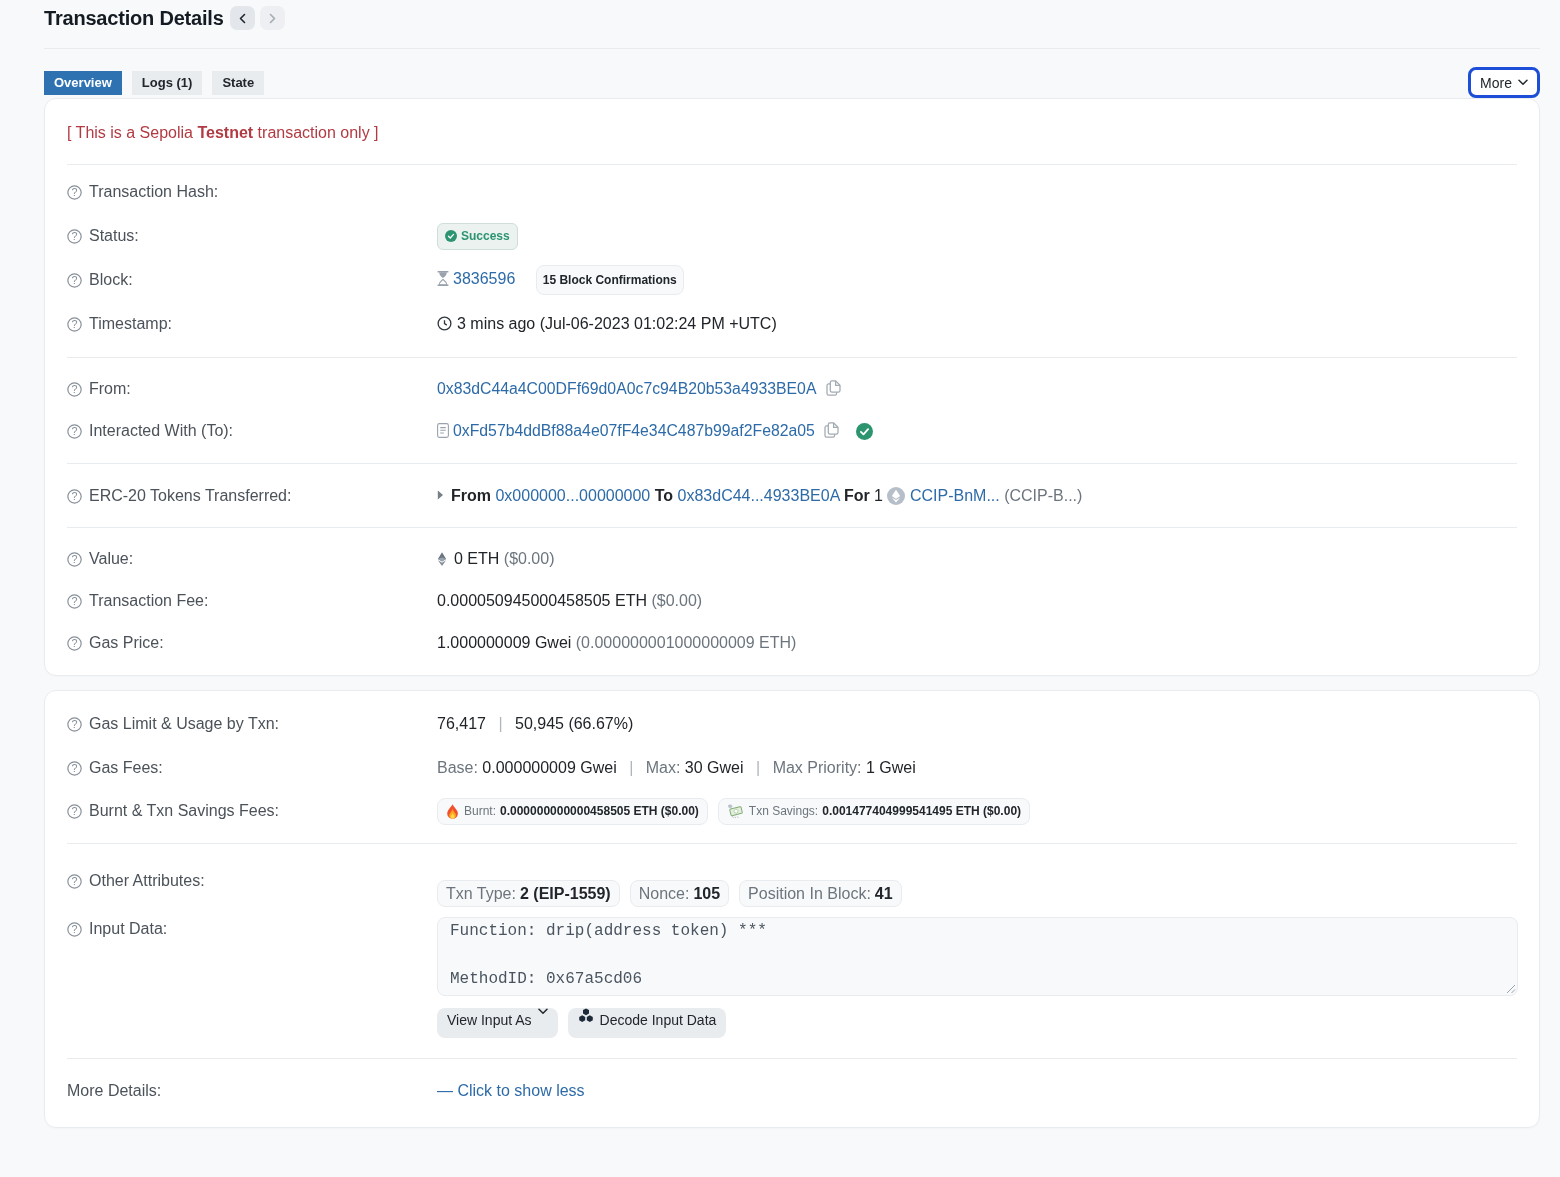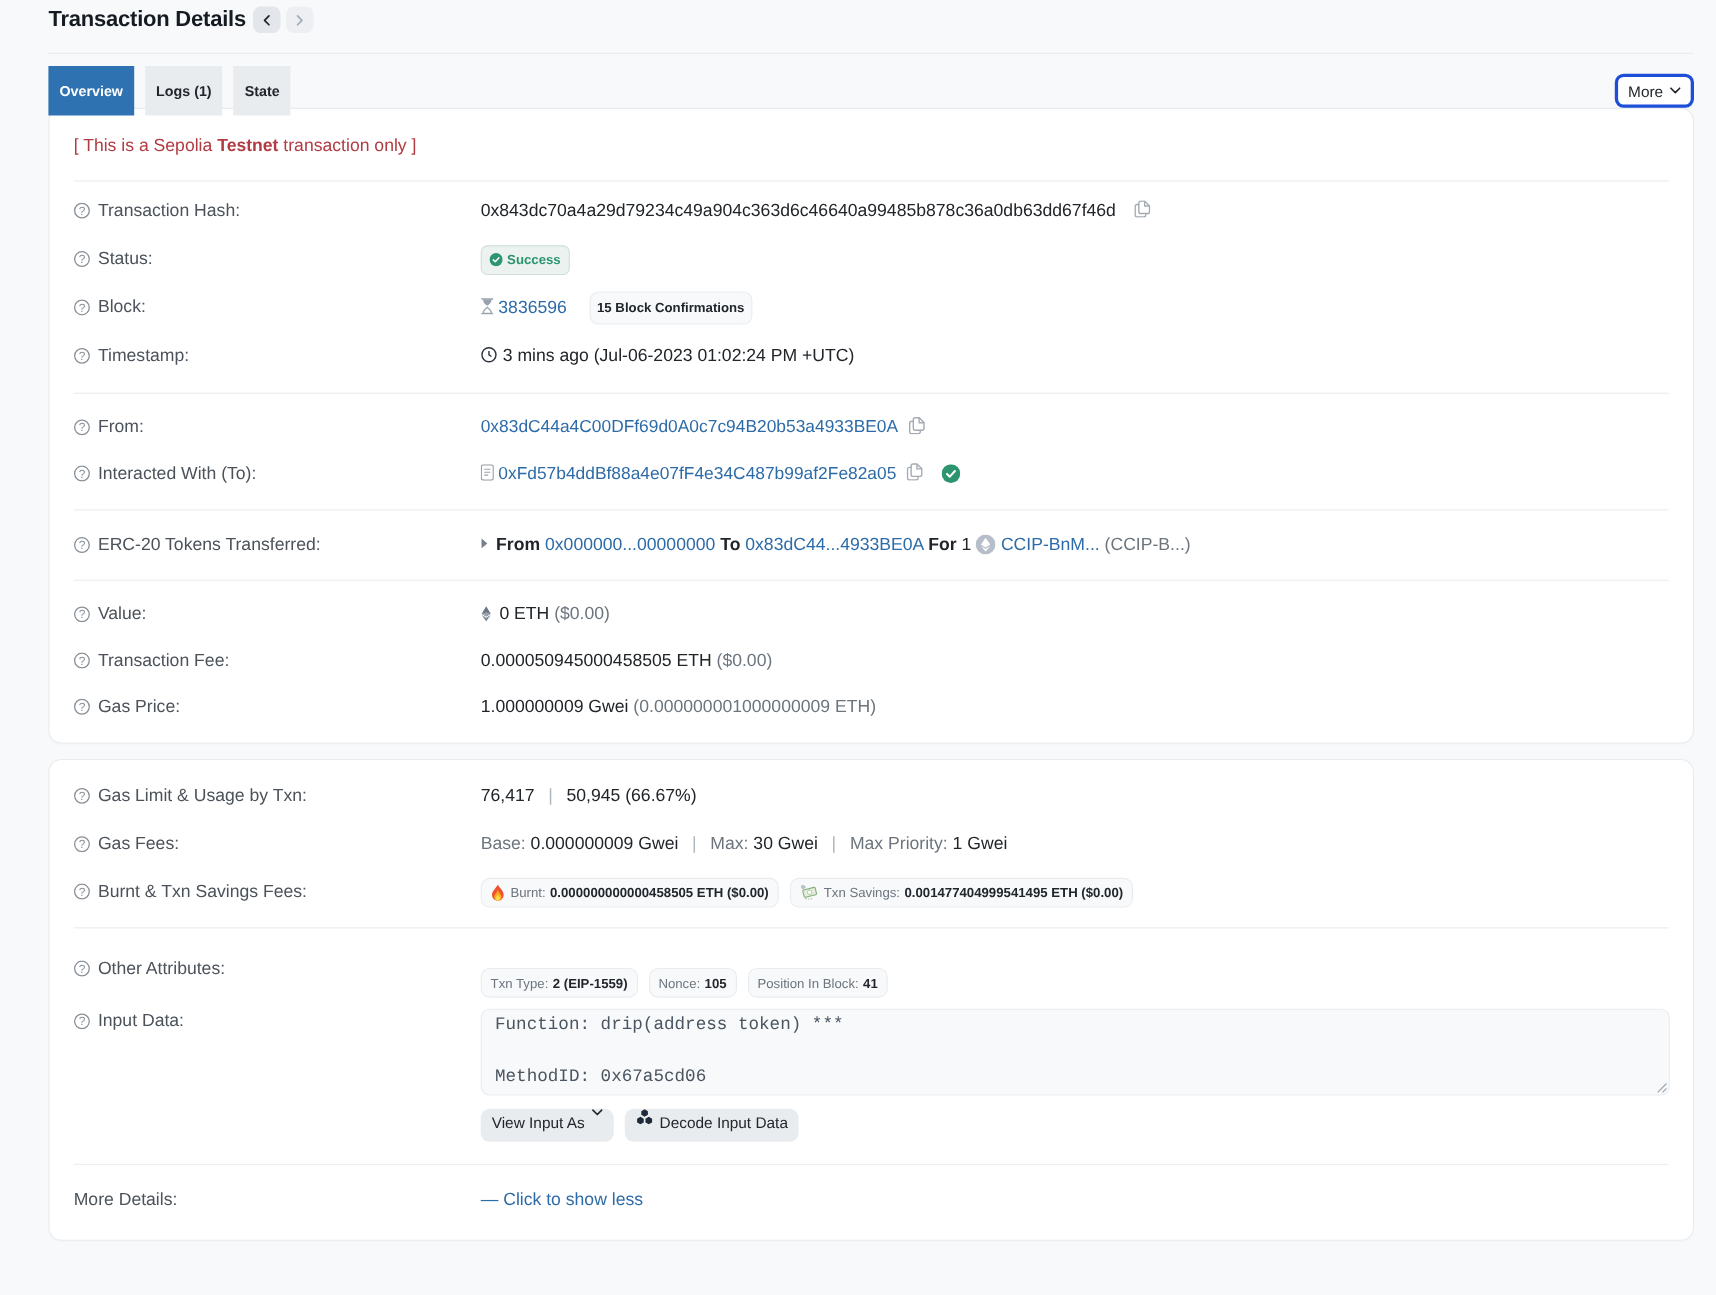--- a/index.html
+++ b/index.html
@@ -7,21 +7,21 @@
 html,body { background:#f8f9fa; font-family:"Liberation Sans", sans-serif; font-size:16px; color:#212529; }
 body { width:1560px; height:1177px; overflow:hidden; }
 .wrap { margin-left:44px; width:1496px; }
 .titlebar { display:flex; align-items:center; margin-top:5px; height:26px; }
 h1 { font-size:20px; font-weight:bold; color:#141b22; letter-spacing:-0.2px; line-height:26px; }
 .navbtn { display:inline-flex; align-items:center; justify-content:center; width:25px; height:24px; border-radius:7px; margin-left:11px; }
 .navbtn.prev { background:#e3e6ea; margin-left:6px; }
 .navbtn.next { background:#edeff2; margin-left:5px; }
 .hr-top { border:0; border-top:1px solid #e9ecef; margin-top:17px; }
 .tabsrow { display:flex; align-items:center; margin-top:18px; height:31px; }
-.tab { display:inline-flex; align-items:center; height:45px; padding:0 10px; border-radius:0; font-size:13px; font-weight:bold; color:#21262c; background:#e9ecef; margin-right:10px; }
+.tab { display:inline-flex; align-items:center; height:24px; padding:0 10px; border-radius:0; font-size:13px; font-weight:bold; color:#21262c; background:#e9ecef; margin-right:10px; }
 .tab.active { background:#2f72b2; color:#fff; }
 .morebtn { margin-left:auto; display:inline-flex; align-items:center; height:31px; padding:0 9px; border:3px solid #1d4ed8; border-radius:8px; background:#fff; font-size:14px; color:#21262c; }
 .morebtn svg { margin-left:6px; }
 .card { background:#fff; border:1px solid #e9ecef; border-radius:12px; padding:0 22px; box-shadow:0 1px 2px rgba(0,0,0,0.02); }
 .card hr { border:0; border-top:1px solid #e9ecef; }
 .notice { color:#b23a42; line-height:24px; padding-top:22px; }
 .row { display:flex; align-items:center; line-height:24px; }
 .h44 { height:44px; } .h42 { height:42px; }
 .row .lbl { flex:0 0 370px; color:#4b5259; }
 .row .val { flex:1 1 auto; min-width:0; }
@@ -29,21 +29,21 @@
 .link { color:#2d6ba8; text-decoration:none; }
 .muted { color:#6c757d; }
 .sep { color:#adb5bd; padding:0 8px; }
 .ico { display:inline-block; vertical-align:-2px; }
 .badge-success { display:inline-flex; align-items:center; height:27px; padding:0 7px; background:#ebf2ef; border:1px solid #cfdfd7; border-radius:6px; color:#2c9570; font-size:12px; font-weight:bold; vertical-align:middle; }
 .badge-success svg { margin-right:4px; }
 .badge-gray { display:inline-flex; align-items:center; height:30px; padding:0 6px; background:#f8f9fa; border:1px solid #e9ecef; border-radius:8px; color:#21262c; font-size:12px; font-weight:bold; vertical-align:middle; }
 .fee-badge { display:inline-flex; align-items:center; height:27px; padding:0 8px; background:#f8f9fa; border:1px solid #e9ecef; border-radius:8px; font-size:12px; color:#6c757d; vertical-align:middle; }
 .fee-badge b { color:#21262c; margin-left:4px; font-weight:bold; }
 .fee-badge .em { margin-right:5px; }
-.attr-badge { display:inline-flex; align-items:center; height:27px; padding:0 8px; background:#f8f9fa; border:1px solid #e9ecef; border-radius:8px; font-size:12px; color:#6c757d; vertical-align:middle;margin-top:25px; }
+.attr-badge { display:inline-flex; align-items:center; height:27px; padding:0 8px; background:#f8f9fa; border:1px solid #e9ecef; border-radius:8px; font-size:16px; color:#6c757d; vertical-align:middle;margin-top:25px; }
 .attr-badge b { color:#21262c; margin-left:4px; font-weight:bold; }
 .inputdata { width:1081px; height:79px; background:#f8f9fa; border:1px solid #e9ecef; border-radius:8px; padding:1px 12px; font-family:"Liberation Mono", monospace; font-size:16px; line-height:24px; color:#4a5560; white-space:pre; overflow:hidden; position:relative; }
 .resz { position:absolute; right:1px; bottom:1px; }
 .btn-soft { display:inline-flex; align-items:flex-start; height:30px; padding:0 10px; background:#e9ecef; border-radius:8px; font-size:14px; color:#21262c; margin-right:10px; }
 .btn-soft svg { vertical-align:-2px; }
 </style>
 </head>
 <body>
 <div class="wrap">
   <div class="titlebar">
@@ -70,25 +70,20 @@
   </div>
 
   <div class="card" id="card1">
     <div class="notice">[ This is a Sepolia <b>Testnet</b> transaction only ]</div>
     <hr style="margin-top:19px; margin-bottom:5px;" id="hr1">
     <div class="row h44">
       <div class="lbl"><svg class="qi" width="15" height="15" viewBox="0 0 16 16">
             <circle cx="8" cy="8" r="7.1" fill="none" stroke="#878f98" stroke-width="1.25"></circle>
             <text x="8" y="12" text-anchor="middle" font-size="11.5" fill="#878f98" font-family="Liberation Sans">?</text>
           </svg>Transaction Hash:</div>
-      <div class="val">0x843dc70a4a29d79234c49a904c363d6c46640a99485b878c36a0db63dd67f46d <svg class="ico" style="margin-left:12px" width="15" height="16" viewBox="0 0 15 16" fill="none" stroke="#a2aab2" stroke-width="1.25">
-            <path d="M6 0.8 h3.6 L14 5.2 V10.4 a1.7 1.7 0 0 1 -1.7 1.7 H6 A1.7 1.7 0 0 1 4.3 10.4 V2.5 A1.7 1.7 0 0 1 6 0.8Z"></path>
-            <path d="M9.6 0.9 V5.3 H14"></path>
-            <path d="M4.3 3.9 H2.7 A1.7 1.7 0 0 0 1 5.6 v7.9 a1.7 1.7 0 0 0 1.7 1.7 h6.2 a1.7 1.7 0 0 0 1.7 -1.7 v-1.3"></path>
-          </svg></div>
     </div>
     <div class="row h44">
       <div class="lbl"><svg class="qi" width="15" height="15" viewBox="0 0 16 16">
             <circle cx="8" cy="8" r="7.1" fill="none" stroke="#878f98" stroke-width="1.25"></circle>
             <text x="8" y="12" text-anchor="middle" font-size="11.5" fill="#878f98" font-family="Liberation Sans">?</text>
           </svg>Status:</div>
       <div class="val"><span class="badge-success"><svg width="12" height="12" viewBox="0 0 18 18">
               <circle cx="9" cy="9" r="9" fill="#2c9570"></circle>
               <path d="M5.2 9.4 L7.9 12 12.8 6.6" stroke="#fff" stroke-width="2" fill="none" stroke-linecap="round" stroke-linejoin="round"></path>
             </svg>Success</span></div>

